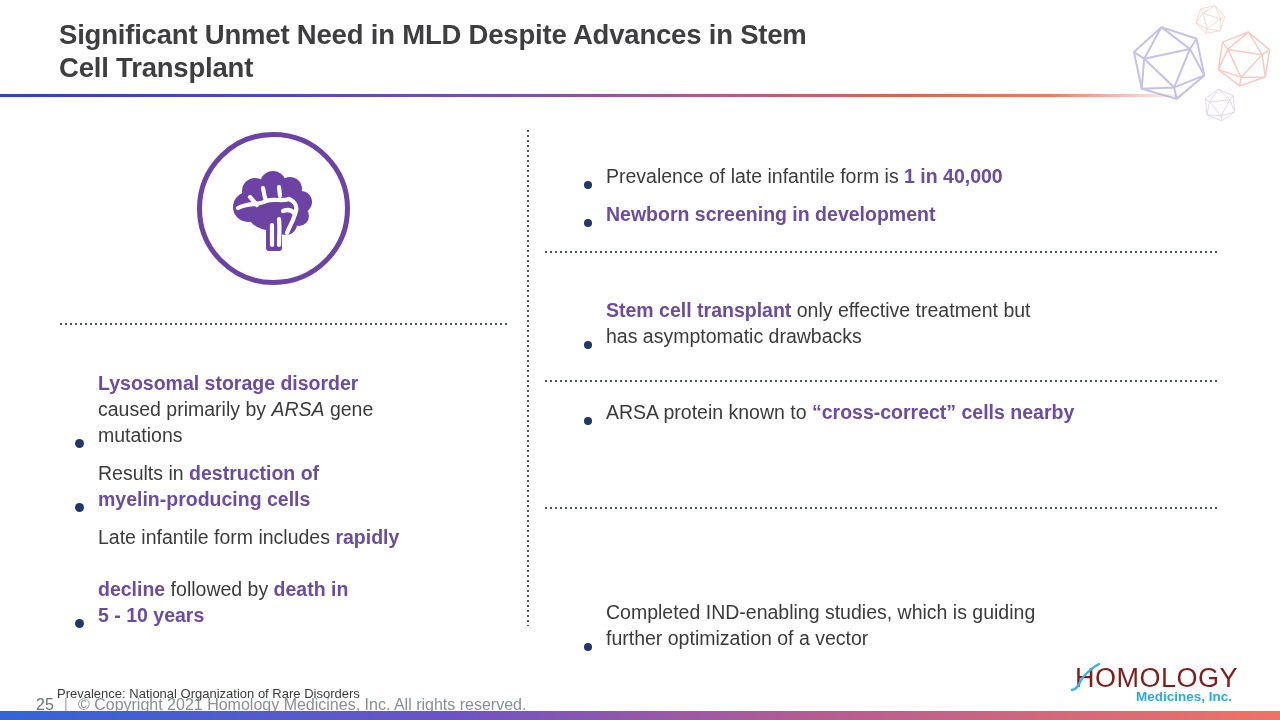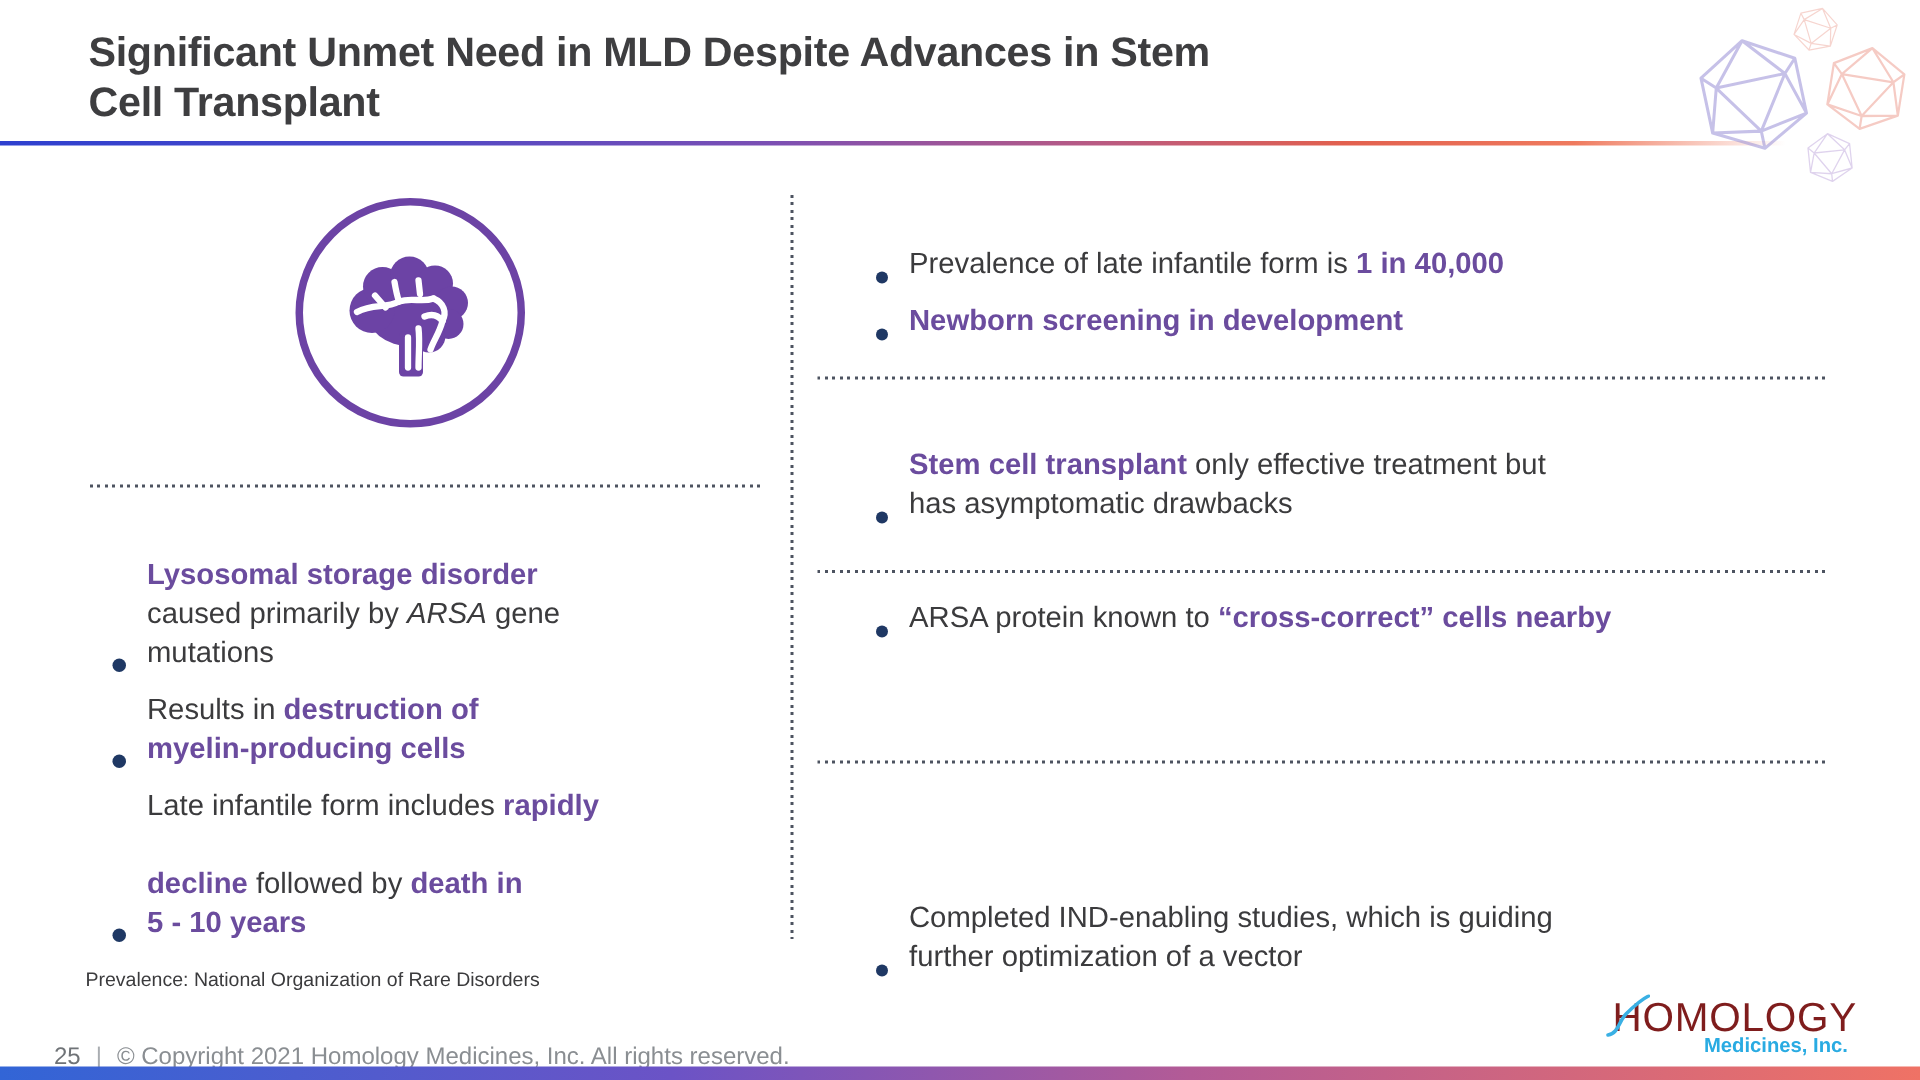--- a/index.html
+++ b/index.html
@@ -56,21 +56,21 @@
   .right-sec{position:absolute;left:574px;width:660px;}
   .right-sec .dot{width:8px;height:8px;margin:9px 14px 0 10px;}
   .right-sec .bullet + .bullet{margin-top:12px;}
   .sec1{top:163px;}
   .sec2{top:297px;}
   .sec3{top:399px;}
   .sec3 .bullet + .bullet{margin-top:6px;}
   .sec4{top:551px;margin-top:48px;}
 
   
-  .footnote{position:absolute;left:57px;top:645px;font-size:13px;color:#3B3B3D;}
+  .footnote{position:absolute;left:57px;top:686px;font-size:13px;color:#3B3B3D;}
   .copyright-row{position:absolute;left:36px;top:696px;font-size:16px;color:#8A8E92;display:flex;align-items:center;}
   .page-num{color:#6F7377;}
   .copy-sep{margin:0 10px;color:#A9ADB1;}
   .bottom-bar{position:absolute;left:0;top:711px;width:1280px;height:9px;
       background:linear-gradient(90deg,#3265D6 0%,#6B53C6 35%,#B35B96 62%,#EF7265 100%);}
 
   
   .logo{position:absolute;right:42px;top:664px;text-align:right;}
   .logo-word{position:relative;display:inline-block;font-size:27px;letter-spacing:0.5px;
       color:#7f1d1d;font-weight:400;line-height:28px;}

